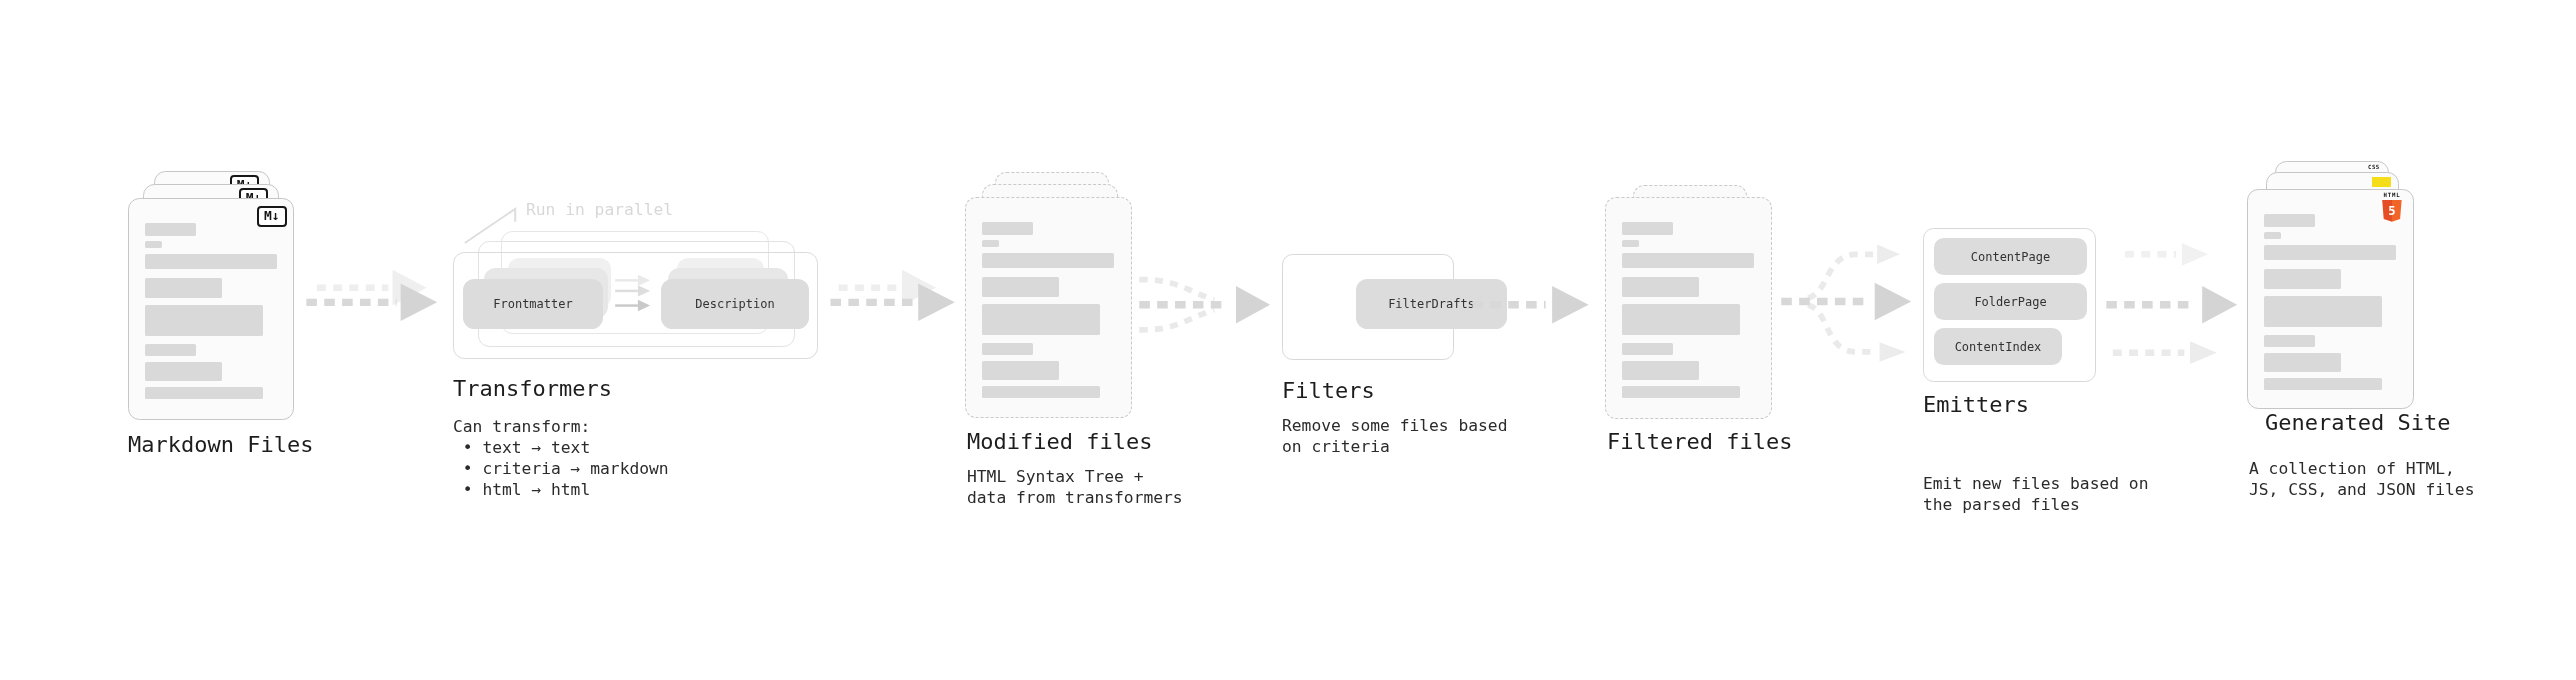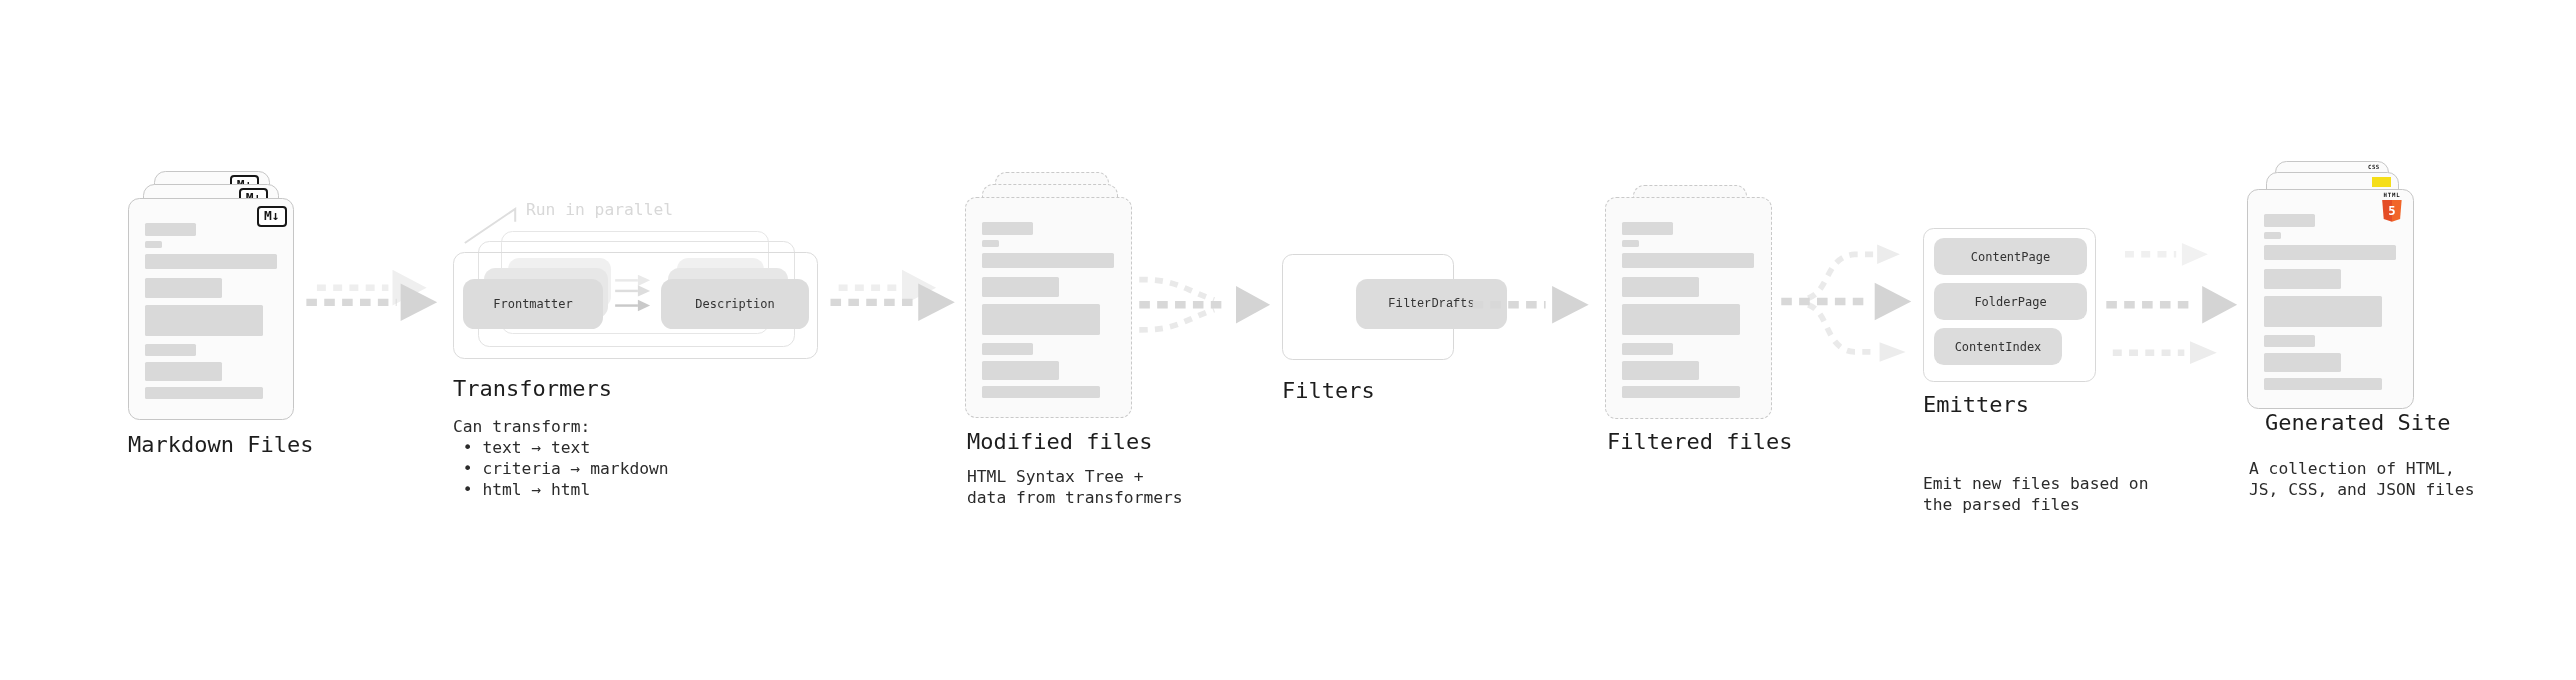--- a/index.html
+++ b/index.html
@@ -166,22 +166,26 @@
       <div class="sk" style="top: 163px; width: 77px; height: 18.7px;"></div>
       <div class="sk" style="top: 188px; width: 118px; height: 12.2px;"></div>
     </div>
   <div class="sec-title" style="left:967px;top:429px;">Modified files</div>
   <div class="sec-desc" style="left:967px;top:466px;">
     <div>HTML Syntax Tree +</div>
     <div>data from transformers</div>
   </div>
 
   <div class="panel" style="left:1282px;top:254px;width:172px;height:106px;"></div>
-  <div class="node-btn" style="left:1356px;top:279px;width:151px;height:50px;font-family:Liberation Mono, monospace;">FilterDrafts</div>
+  <div class="node-btn" style="left:1356px;top:279px;width:151px;height:50px;">FilterDrafts</div>
   <div class="sec-title" style="left:1282px;top:378px;">Filters</div>
+  <div class="sec-desc" style="left:1282px;top:415px;">
+    <div>Remove some files based</div>
+    <div>on criteria</div>
+  </div>
 
   <div class="card-dashed" style="left:1633px;top:185px;width:114px;height:221px;"></div>
   <div class="card-dashed" style="left:1605px;top:197px;width:167px;height:222px;">
       <div class="sk" style="top: 24.4px; width: 51px; height: 13px;"></div>
       <div class="sk" style="top: 42px; width: 17px; height: 6.5px;"></div>
       <div class="sk" style="top: 55px; width: 132px; height: 15.4px;"></div>
       <div class="sk" style="top: 79px; width: 77px; height: 19.5px;"></div>
       <div class="sk" style="top: 106px; width: 118px; height: 31px;"></div>
       <div class="sk" style="top: 145px; width: 51px; height: 12.2px;"></div>
       <div class="sk" style="top: 163px; width: 77px; height: 18.7px;"></div>

